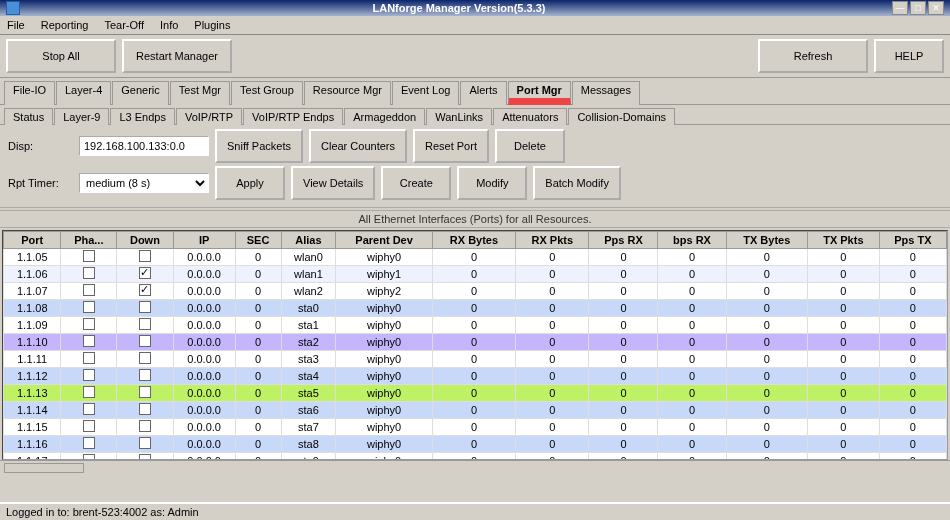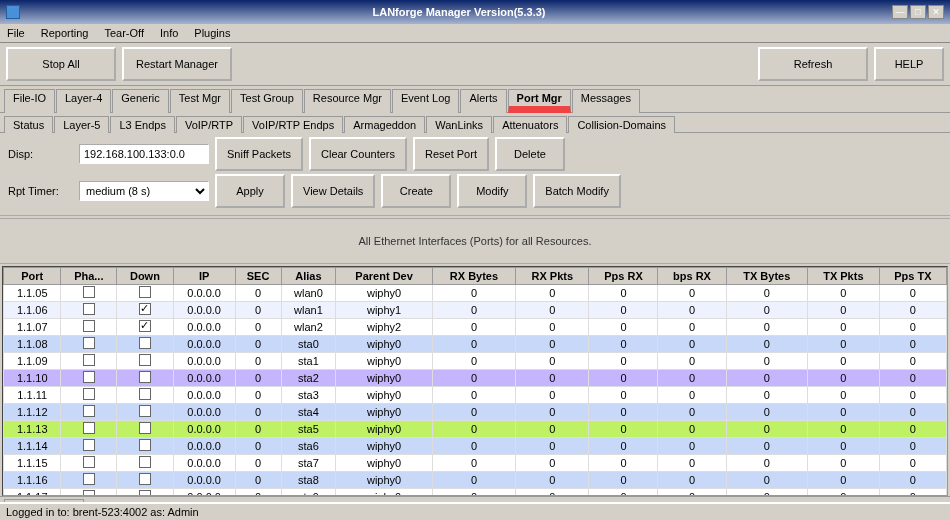--- a/index.html
+++ b/index.html
@@ -11,21 +11,21 @@
       height: 520px;
       overflow: hidden;
     }
     .title-bar {
       background: linear-gradient(to bottom, #0a246a, #a6b4d0);
       color: white;
       padding: 3px 6px;
       display: flex;
       align-items: center;
       justify-content: space-between;
-      height: 24px;
+      height: 16px;
     }
     .title-bar-title {
       flex: 1;
       text-align: center;
       font-size: 11px;
       font-weight: bold;
     }
     .title-bar-controls {
       display: flex;
       gap: 2px;
@@ -123,21 +123,21 @@
       border: 1px inset #fff;
       background: white;
       padding: 1px 2px;
       font-size: 11px;
       height: 20px;
     }
     .section-header {
       text-align: center;
       font-size: 11px;
       color: #333;
-      padding: 16px;
+      padding: 2px;
       border-top: 1px solid #aaa;
       border-bottom: 1px solid #aaa;
       background: #d4d0c8;
       margin: 2px 0;
     }
     .table-container {
       overflow-y: auto;
       overflow-x: auto;
       height: 230px;
       border: 1px inset #999;
@@ -252,21 +252,21 @@
   <div class="tab">Test Group</div>
   <div class="tab">Resource Mgr</div>
   <div class="tab">Event Log</div>
   <div class="tab">Alerts</div>
   <div class="tab active">Port Mgr</div>
   <div class="tab">Messages</div>
 </div>
 
 <div class="tabs-row">
   <div class="tab">Status</div>
-  <div class="tab">Layer-5</div>
+  <div class="tab">Layer-9</div>
   <div class="tab">L3 Endps</div>
   <div class="tab">VoIP/RTP</div>
   <div class="tab">VoIP/RTP Endps</div>
   <div class="tab">Armageddon</div>
   <div class="tab">WanLinks</div>
   <div class="tab">Attenuators</div>
   <div class="tab">Collision-Domains</div>
 </div>
 
 <div class="controls-area">

